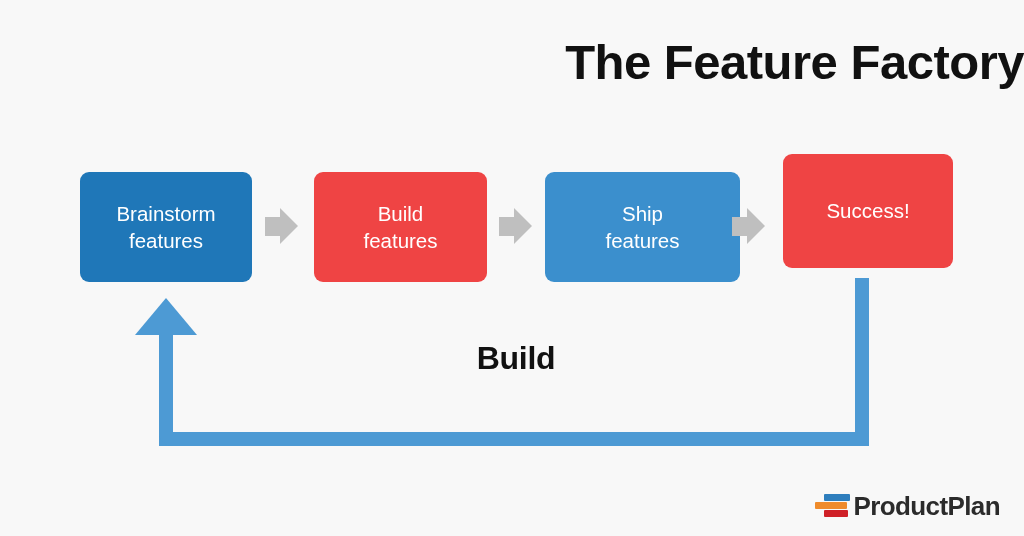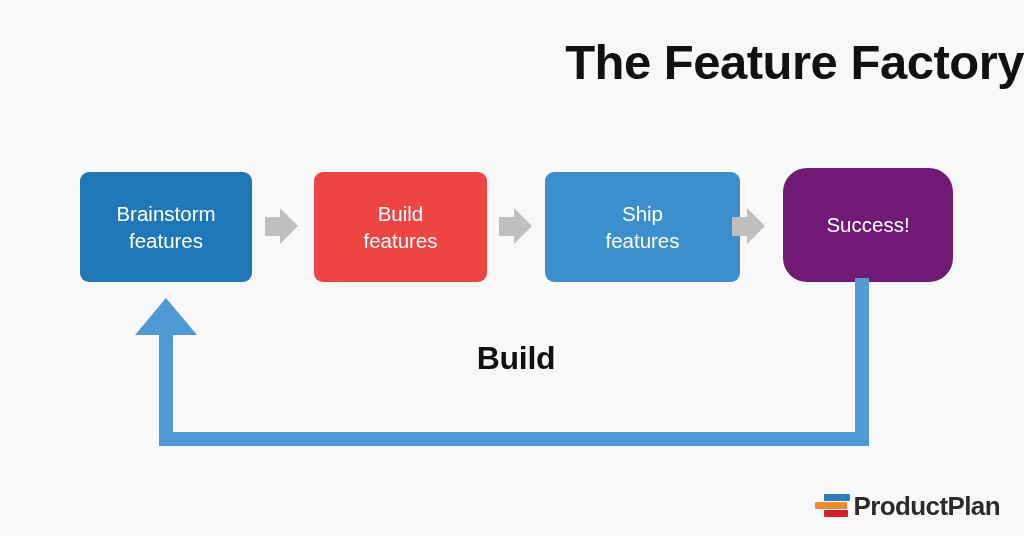--- a/index.html
+++ b/index.html
@@ -56,23 +56,22 @@
   }
   .box-build {
     left: 314px; top: 172px;  width: 173px; height: 110px;
     background: #ef4444;
   }
   .box-ship {
     left: 545px; top: 172px;  width: 195px; height: 110px;
     background: #3b8fcd;
   }
   .box-success {
-    left: 783px; top: 168px;  width: 170px; height: 114px;
-    background: #701a75;
-    border-radius: 24px;
+    left: 783px; top: 154px;  width: 170px; height: 114px;
+    background: #ef4444;
   }
 
   
   .connector {
     position: absolute;
     width: 33px;
     height: 37px;
   }
   .connector .tail {
     position: absolute;

